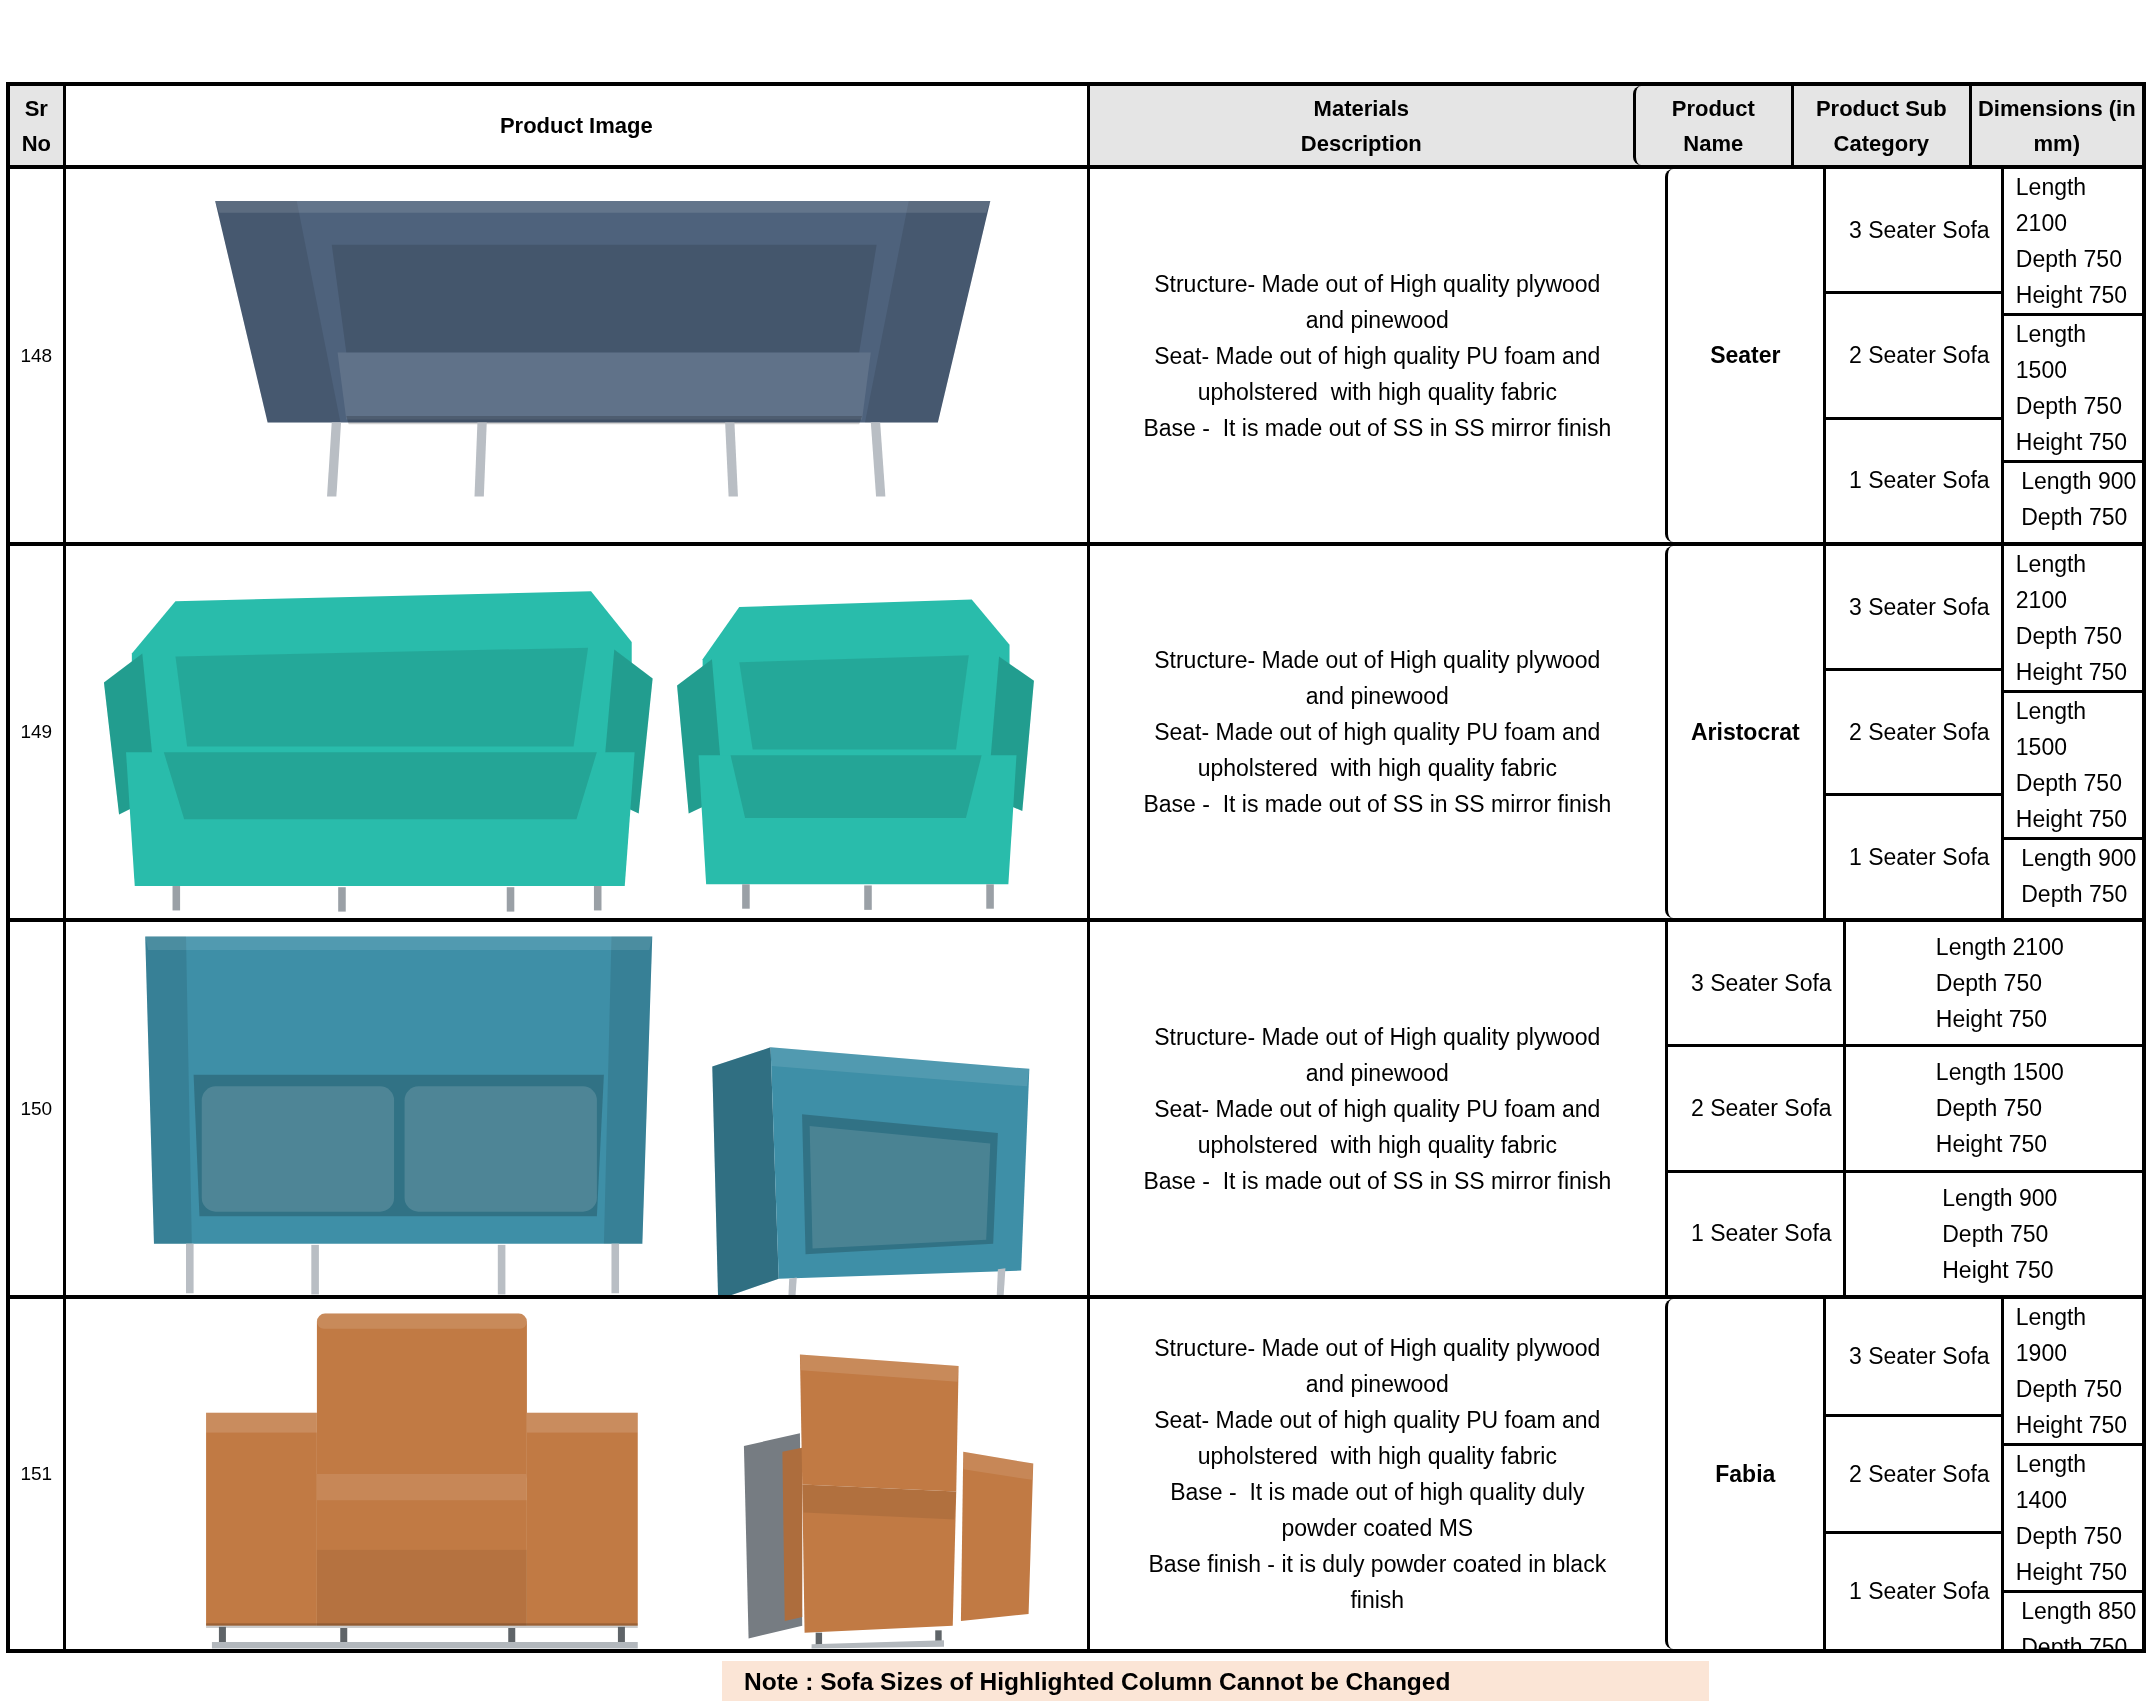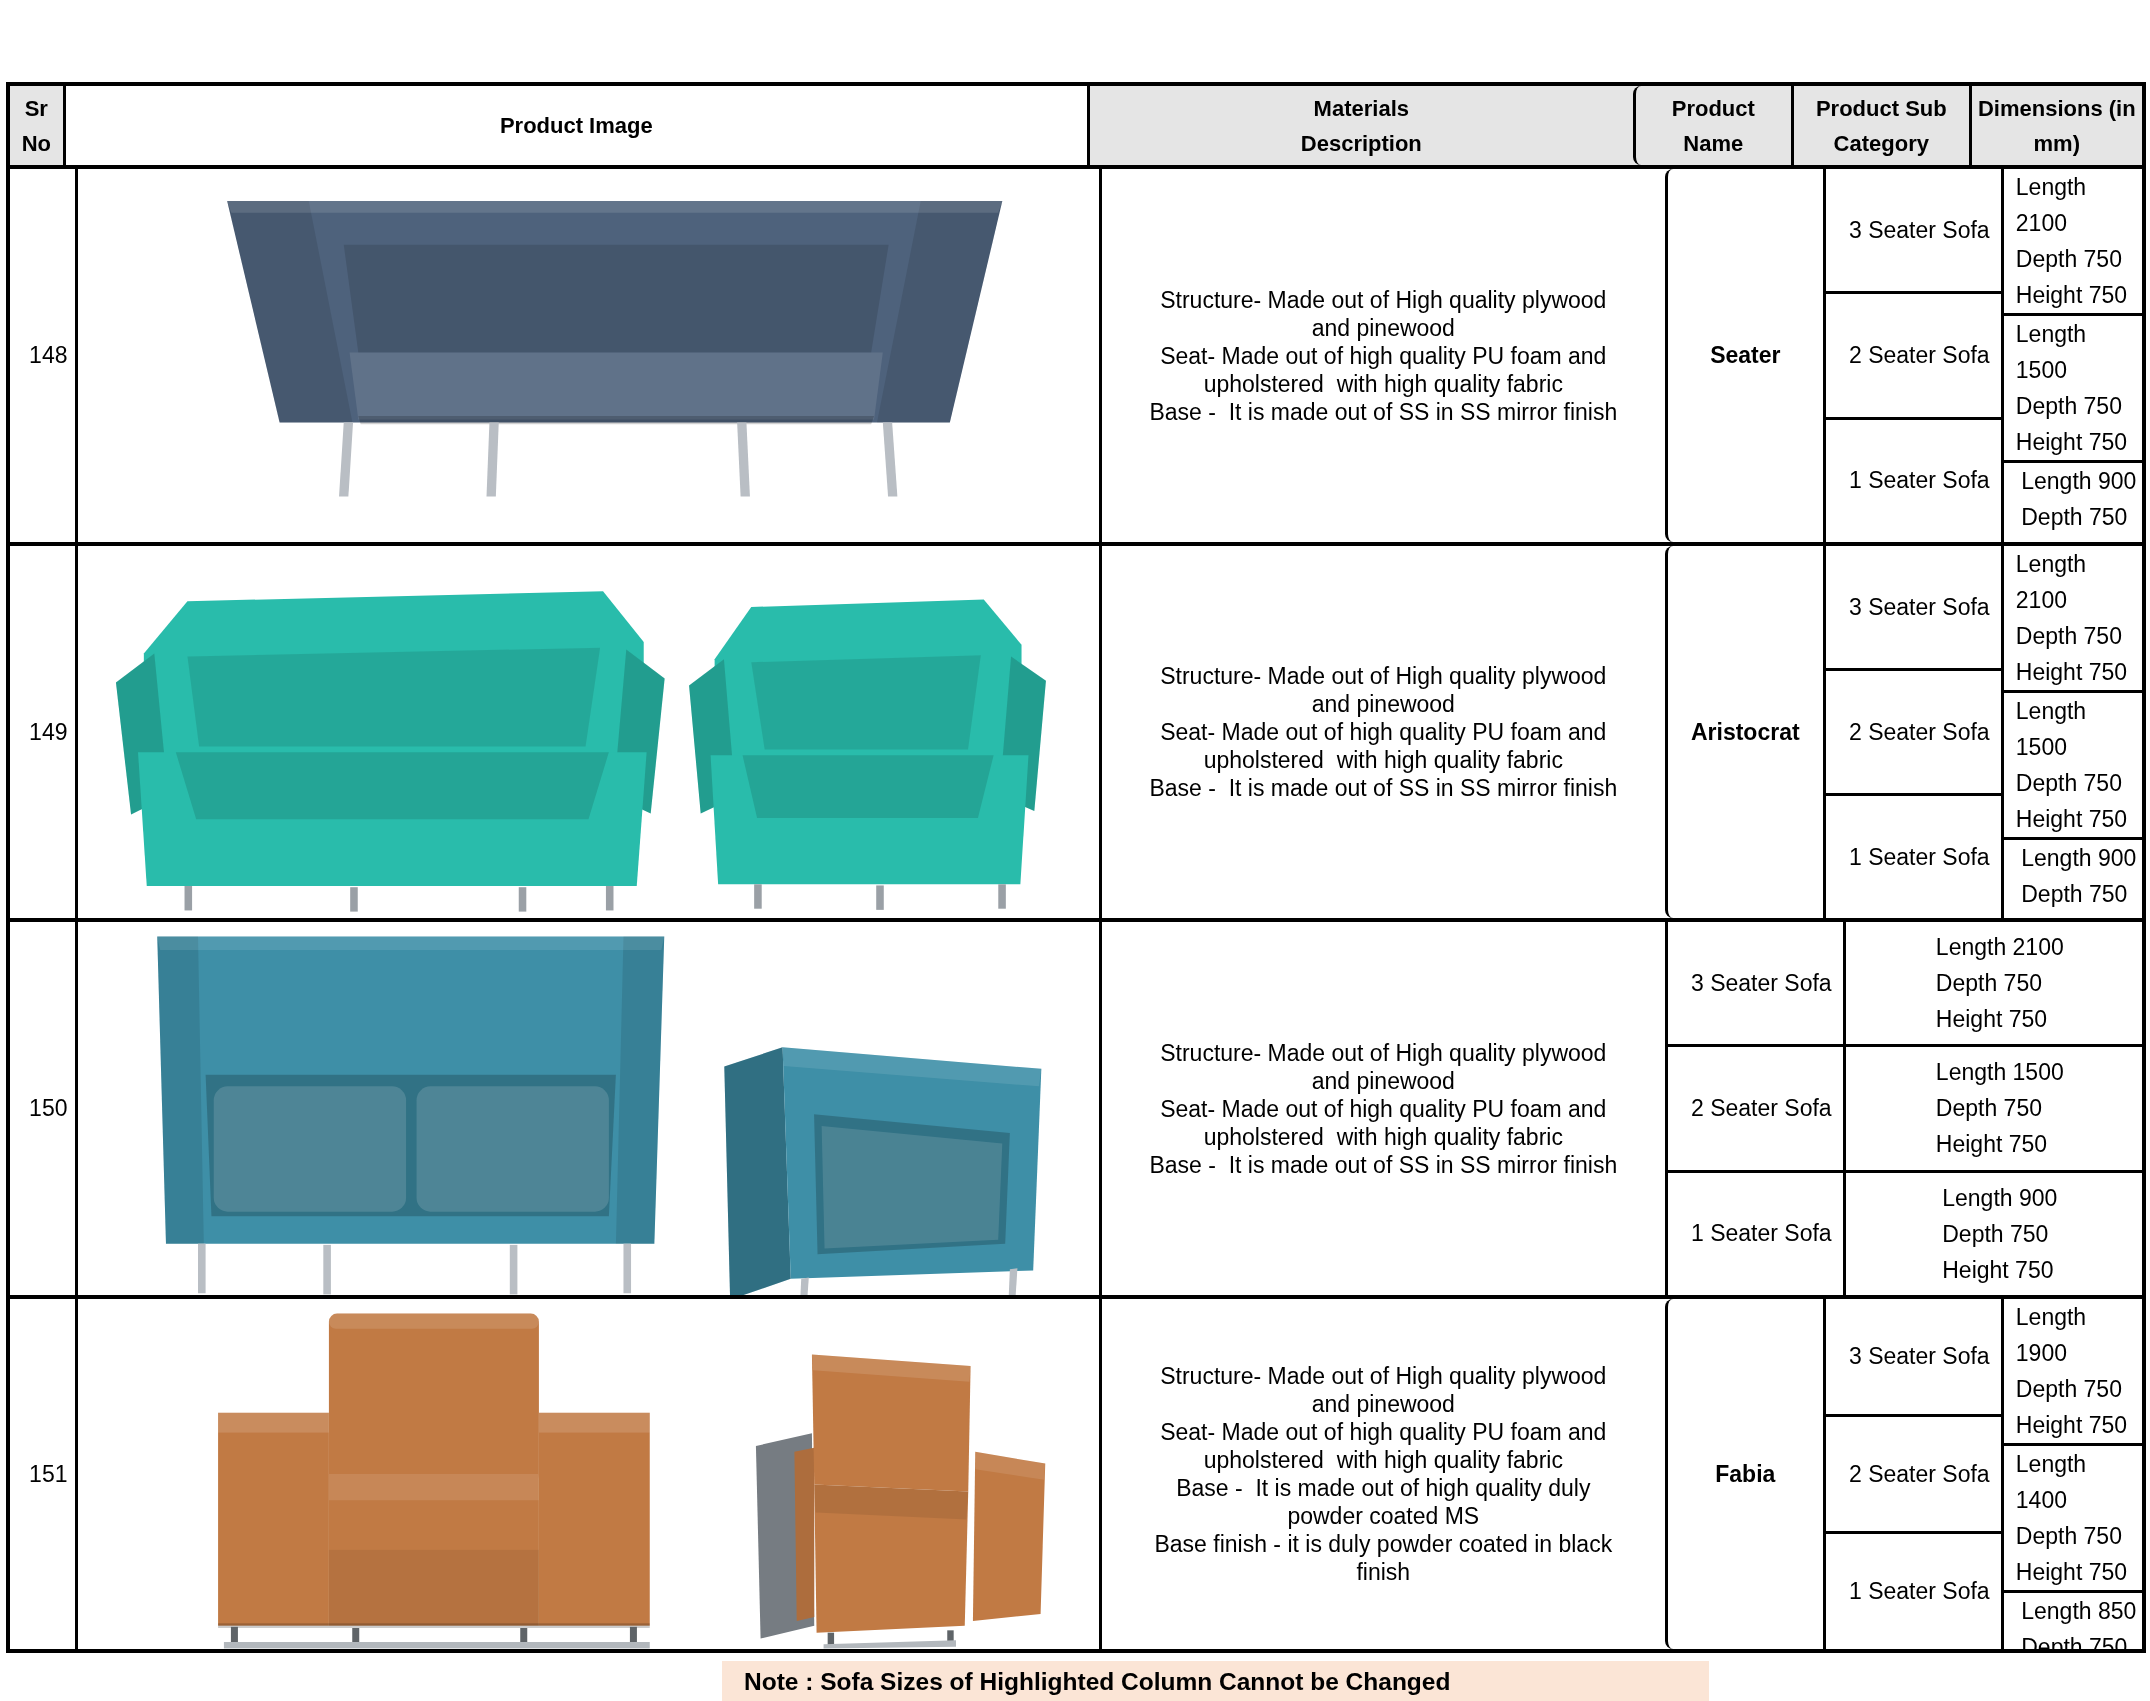--- a/index.html
+++ b/index.html
@@ -20,23 +20,23 @@
   .col-sr{width:53px;flex:none;}
   .col-img{width:1021px;flex:none;background:#fff;}
   .col-mat{width:543px;flex:none;}
   .col-name{width:155px;flex:none;border-radius:8px;}
   .col-sub{width:175px;flex:none;}
   .col-dim{flex:1;}
   .stack{flex-direction:column;align-items:stretch;justify-content:flex-start;padding:0;}
   .sub{flex:1;display:flex;align-items:center;justify-content:center;text-align:left;padding-left:12px;}
   .sub + .sub{border-top:3.5px solid #000;}
   .hdr{font-weight:bold;font-size:22px;line-height:35px;white-space:pre-line;color:#000;}
-  .srno{font-size:23px;padding-left:12px;}
+  .srno{font-size:19px;}
   .pname{font-size:23px;font-weight:bold;}
-  .materials{font-size:23px;line-height:28px;white-space:pre-wrap;padding:0 10px;}
+  .materials{font-size:23px;line-height:36px;white-space:pre-wrap;padding:0 16px;}
   .cat{font-size:23px;}
   .dims{font-size:23px;line-height:36px;white-space:pre-line;}
   .photo{width:100%;height:100%;display:block;}
   .note-banner{
     position:absolute;left:722px;top:1661px;width:987px;height:41px;
     background:#FBE5D6;display:flex;align-items:center;
   }
   .note-text{font-size:24.5px;font-weight:bold;padding-left:22px;white-space:nowrap;}
 </style>
 </head>

